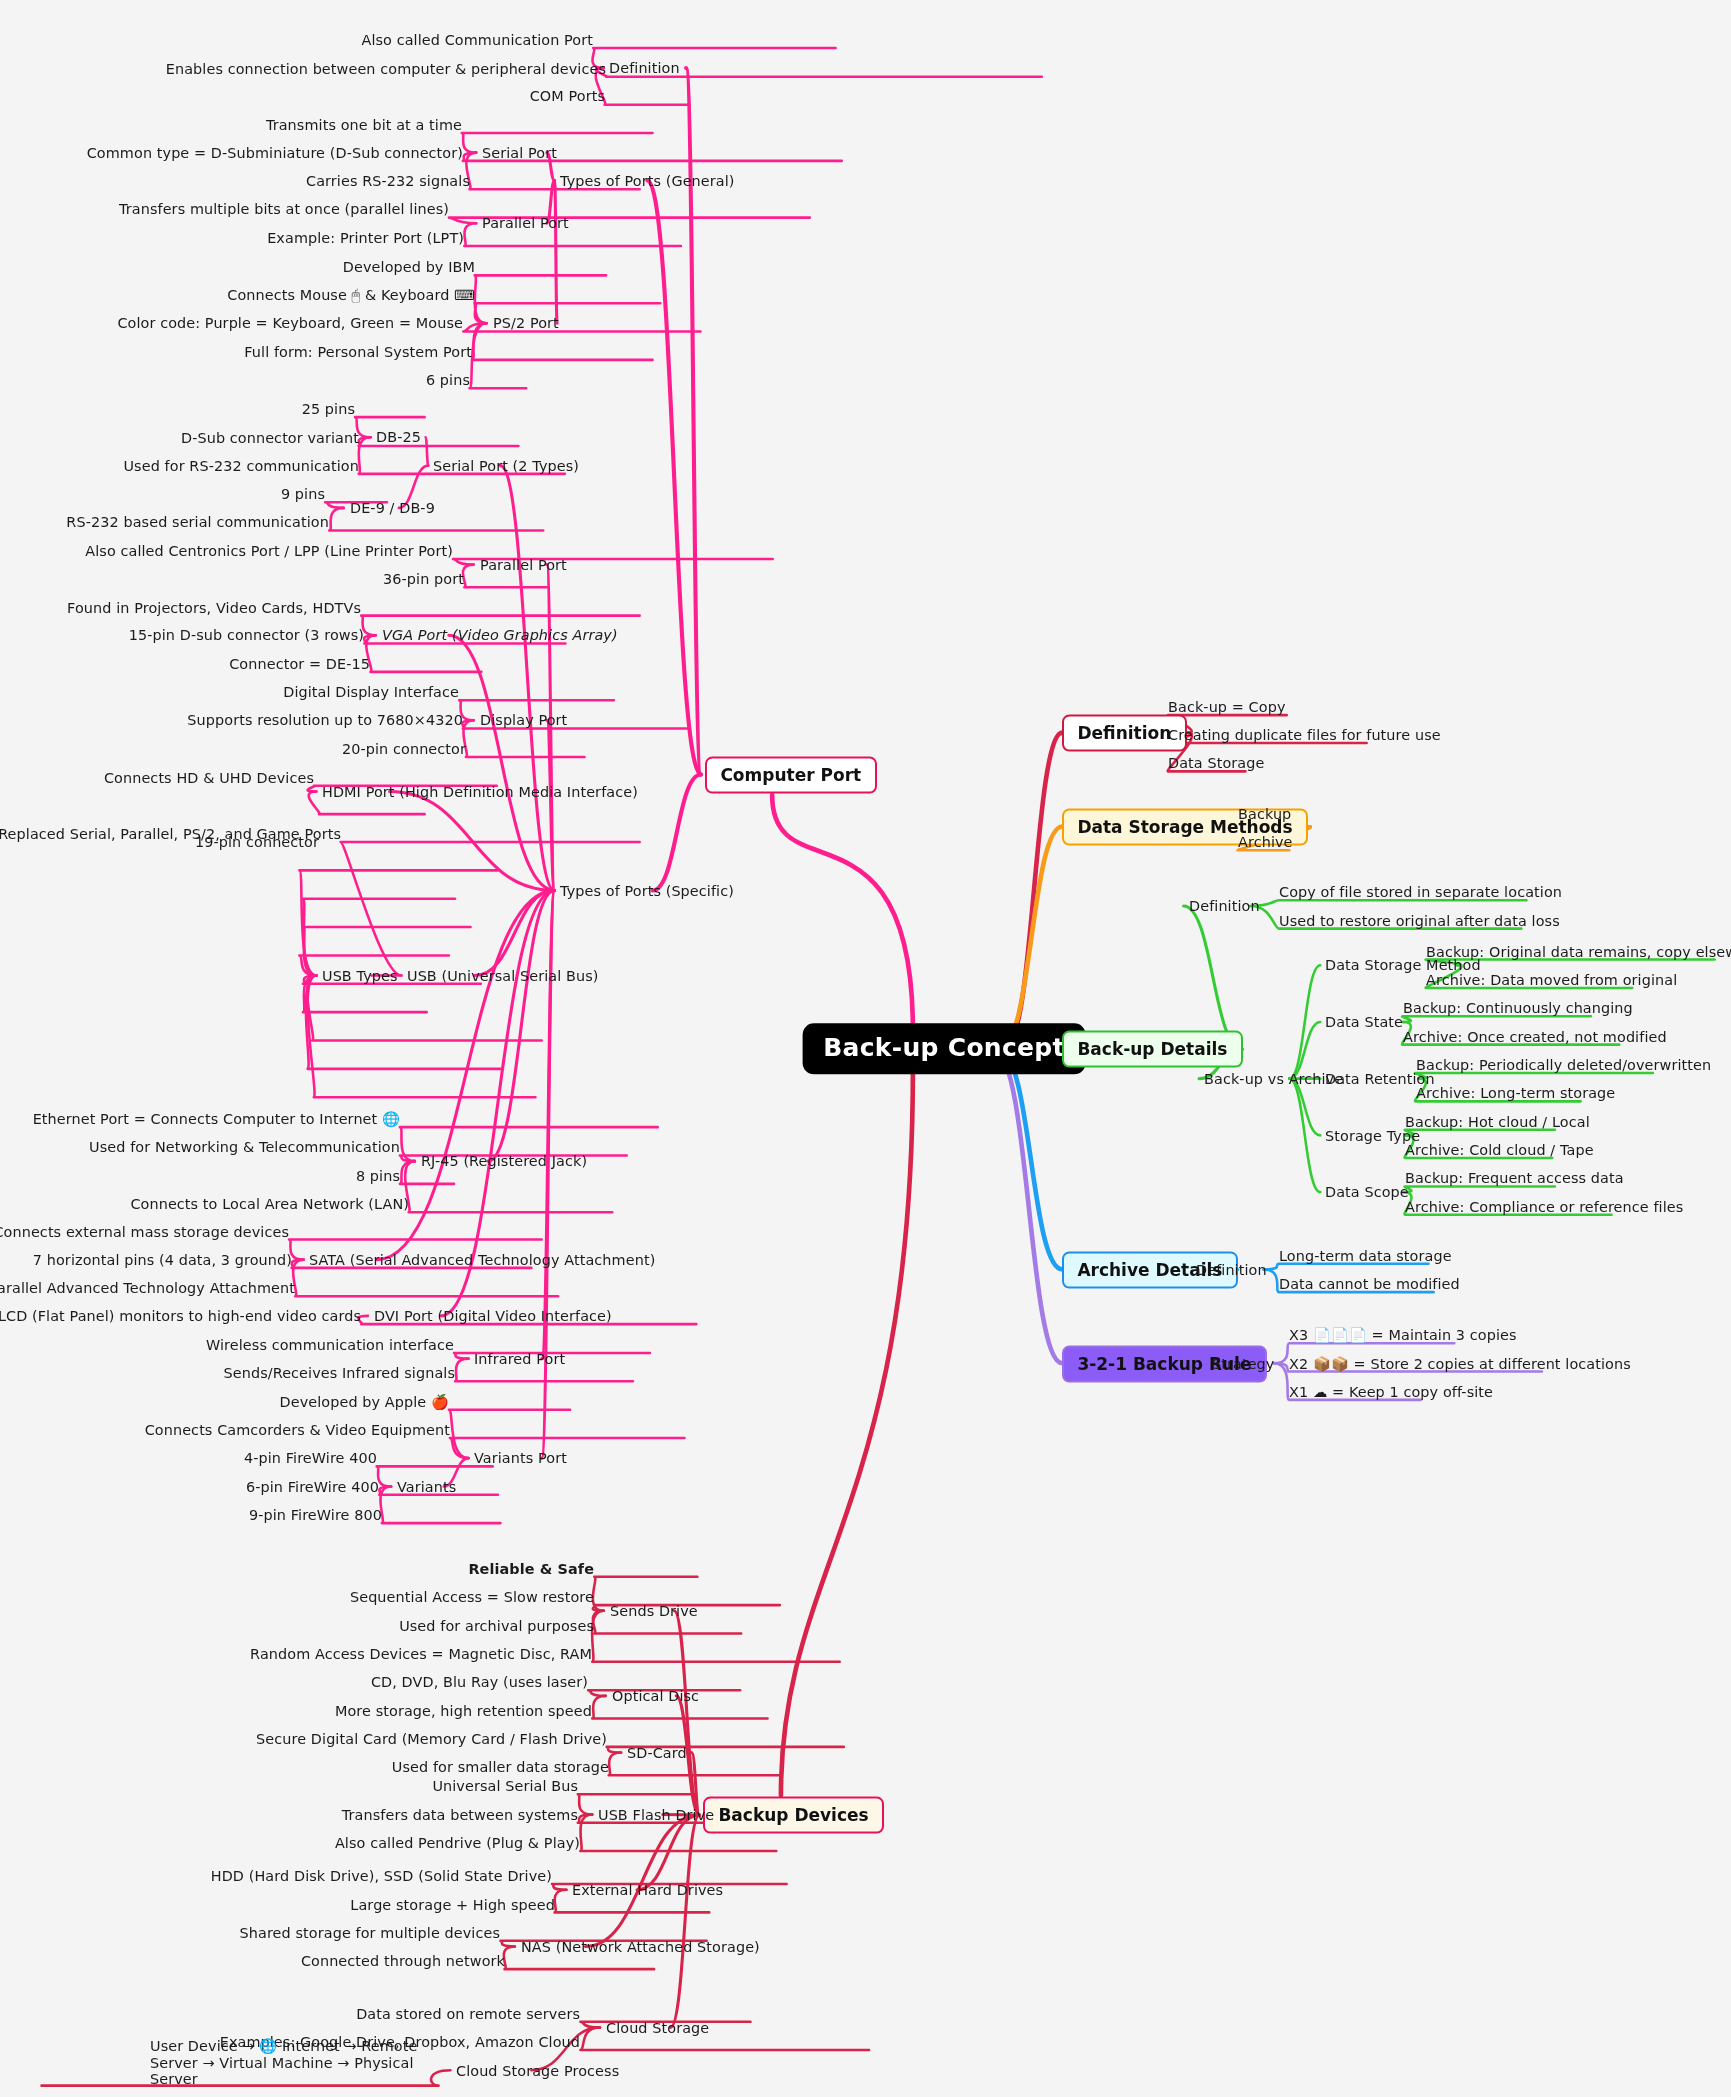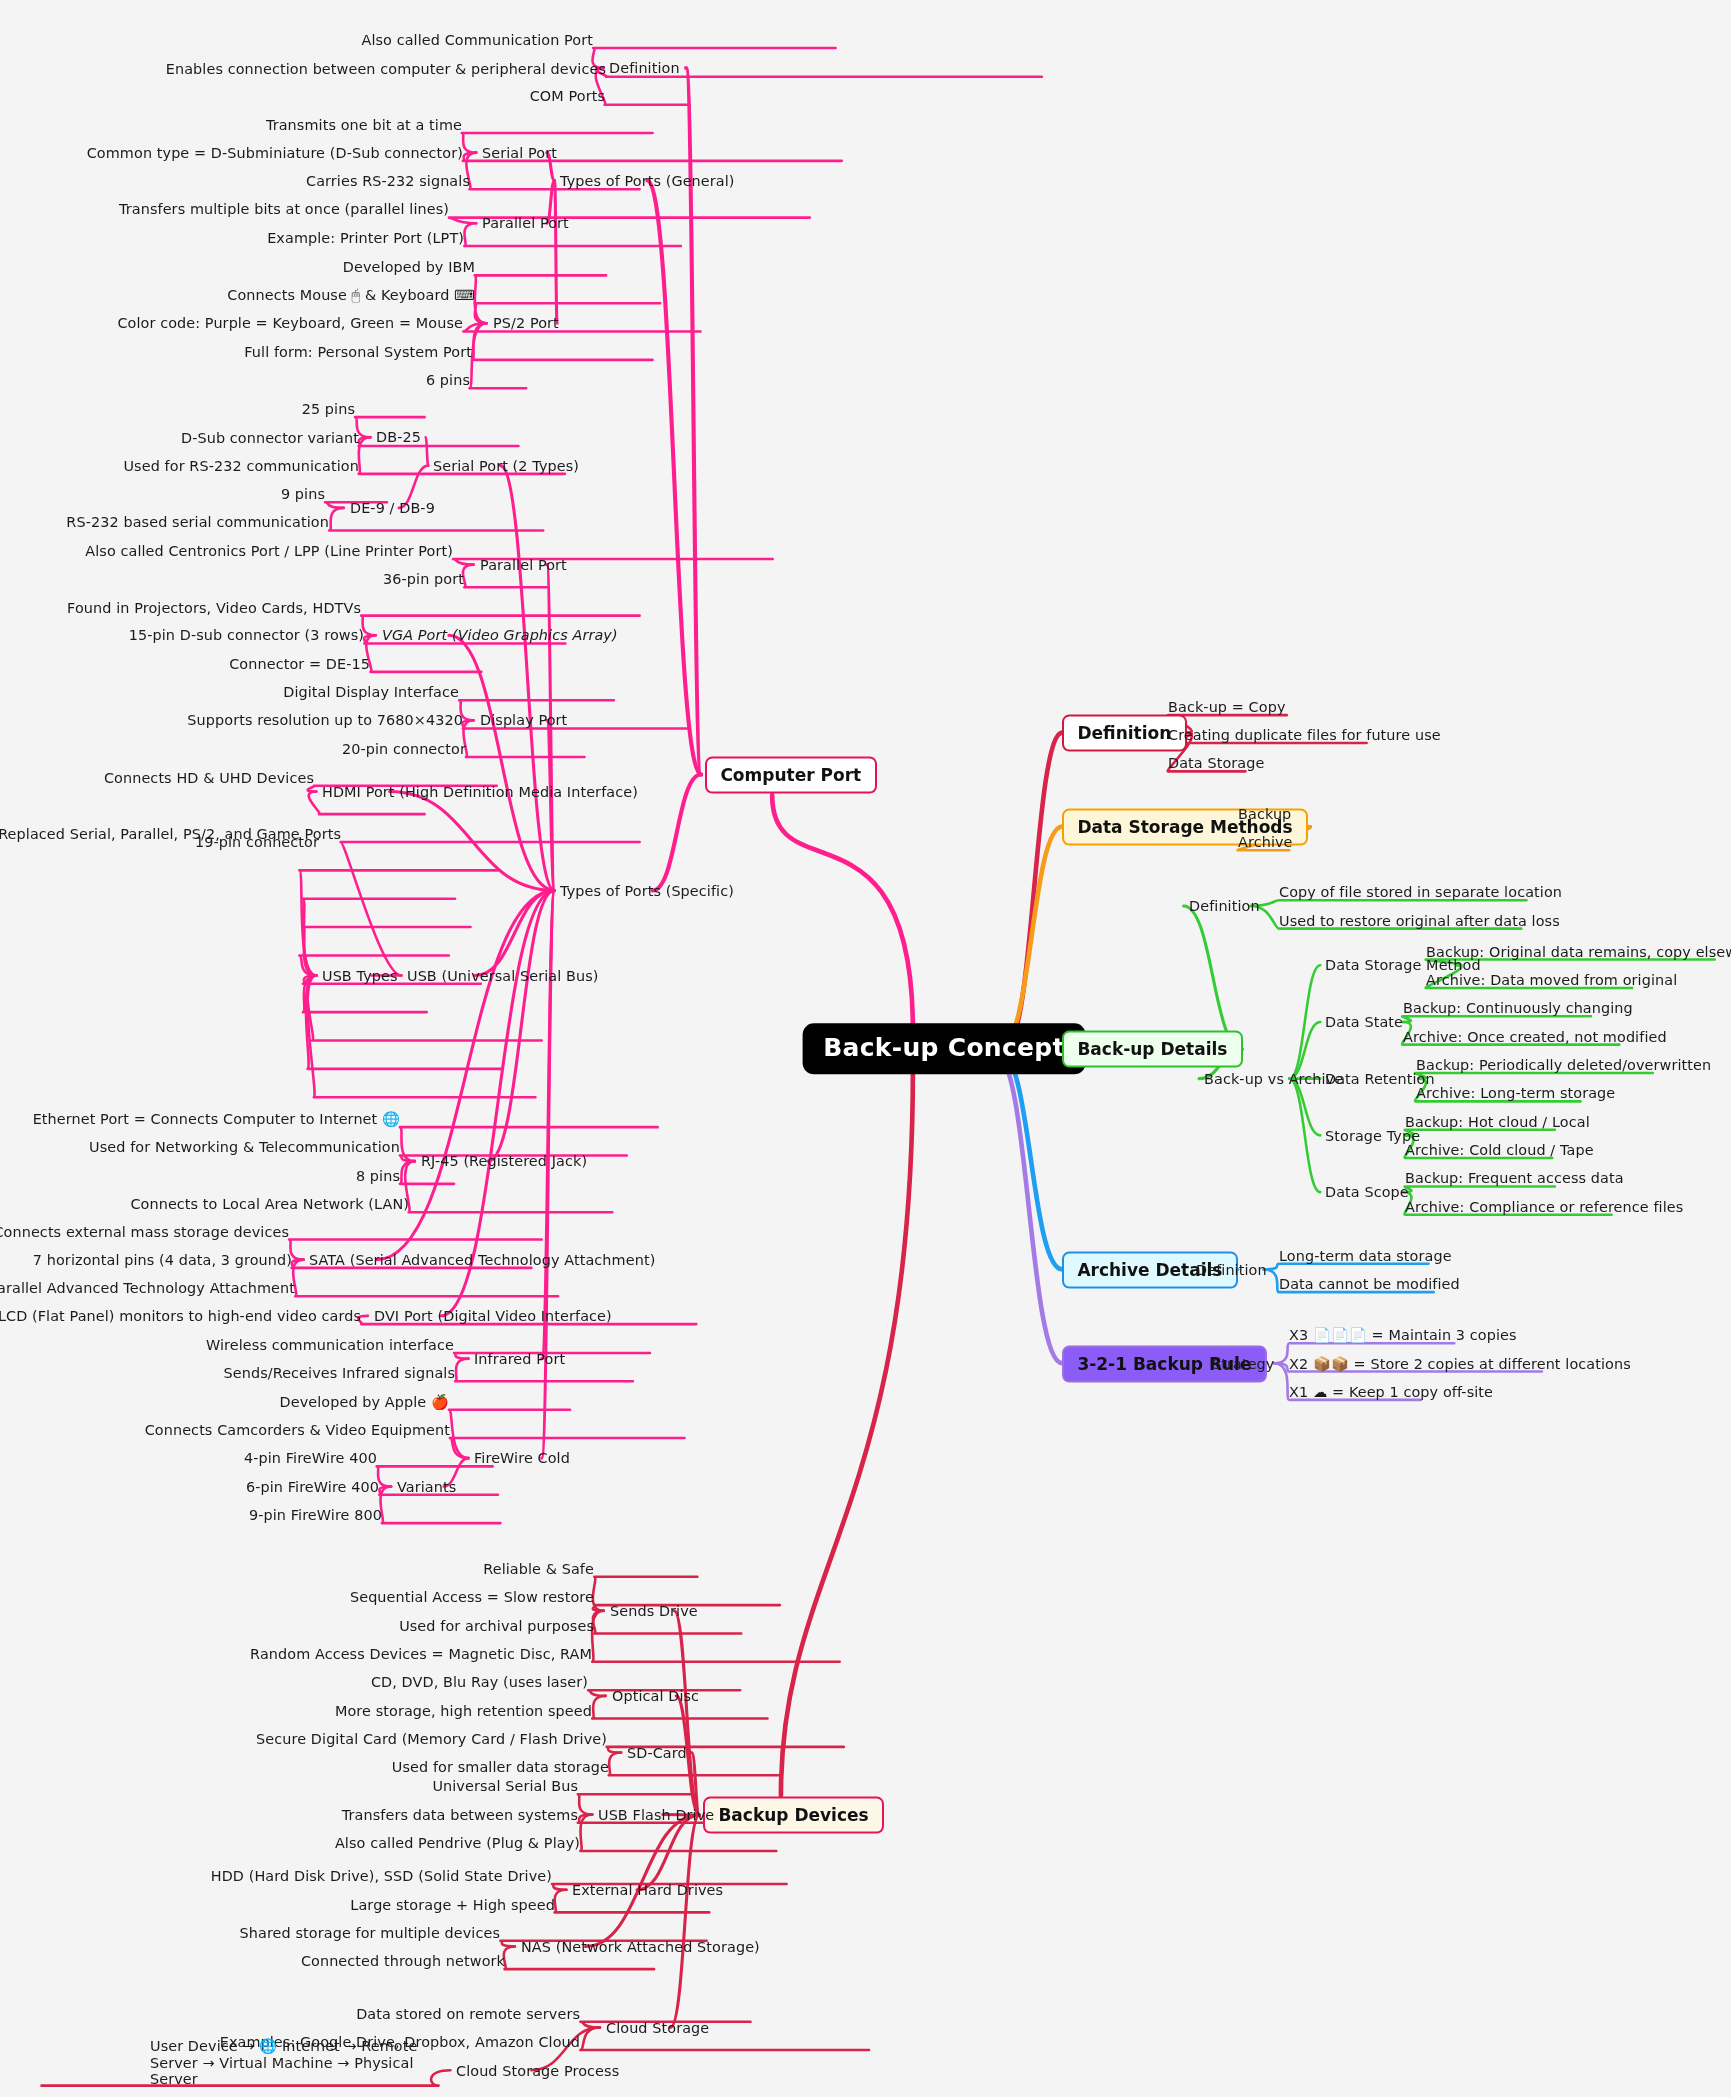--- a/index.html
+++ b/index.html
@@ -238,29 +238,29 @@
       <div class="node lbl r" style="top: 1204px; right: 1323px;">Connects to Local Area Network (LAN)</div>
       <div class="node lbl" style="top: 1260px; left: 309px;">SATA (Serial Advanced Technology Attachment)</div>
       <div class="node lbl r" style="top: 1232px; right: 1443px;">Connects external mass storage devices</div>
       <div class="node lbl r" style="top: 1260px; right: 1440px;">7 horizontal pins (4 data, 3 ground)</div>
       <div class="node lbl r" style="top: 1288px; right: 1437px;">PATA = Parallel Advanced Technology Attachment</div>
       <div class="node lbl" style="top: 1316px; left: 374px;">DVI Port (Digital Video Interface)</div>
       <div class="node lbl r" style="top: 1316px; right: 1371px;">Connects LCD (Flat Panel) monitors to high-end video cards</div>
       <div class="node lbl" style="top: 1359px; left: 474px;">Infrared Port</div>
       <div class="node lbl r" style="top: 1345px; right: 1278px;">Wireless communication interface</div>
       <div class="node lbl r" style="top: 1373px; right: 1277px;">Sends/Receives Infrared signals</div>
-      <div class="node lbl" style="top: 1458px; left: 474px;">FireWire Cold</div>
+      <div class="node lbl" style="top: 1458px; left: 474px;">Variants Port</div>
       <div class="node lbl r" style="top: 1402px; right: 1283px;">Developed by Apple 🍎</div>
       <div class="node lbl r" style="top: 1430px; right: 1282px;">Connects Camcorders &amp; Video Equipment</div>
       <div class="node lbl" style="top: 1487px; left: 397px;">Variants</div>
       <div class="node lbl r" style="top: 1458px; right: 1355px;">4-pin FireWire 400</div>
       <div class="node lbl r" style="top: 1487px; right: 1353px;">6-pin FireWire 400</div>
       <div class="node lbl r" style="top: 1515px; right: 1350px;">9-pin FireWire 800</div>
       <div class="node lbl" style="top: 1611px; left: 610px;">Sends Drive</div>
-      <div class="node lbl r" style="top: 1569px; right: 1138px;">Reliable &amp; Safe</div>
+      <div class="node lbl r" style="top: 1569px; right: 1138px; font-weight: bold;">Reliable &amp; Safe</div>
       <div class="node lbl r" style="top: 1597px; right: 1138px;">Sequential Access = Slow restore</div>
       <div class="node lbl r" style="top: 1626px; right: 1138px;">Used for archival purposes</div>
       <div class="node lbl r" style="top: 1654px; right: 1140px;">Random Access Devices = Magnetic Disc, RAM</div>
       <div class="node lbl" style="top: 1696px; left: 612px;">Optical Disc</div>
       <div class="node lbl r" style="top: 1682px; right: 1144px;">CD, DVD, Blu Ray (uses laser)</div>
       <div class="node lbl r" style="top: 1711px; right: 1140px;">More storage, high retention speed</div>
       <div class="node lbl" style="top: 1753px; left: 627px;">SD-Card</div>
       <div class="node lbl r" style="top: 1739px; right: 1125px;">Secure Digital Card (Memory Card / Flash Drive)</div>
       <div class="node lbl r" style="top: 1767px; right: 1123px;">Used for smaller data storage</div>
       <div class="node lbl" style="top: 1815px; left: 598px;">USB Flash Drive</div>

